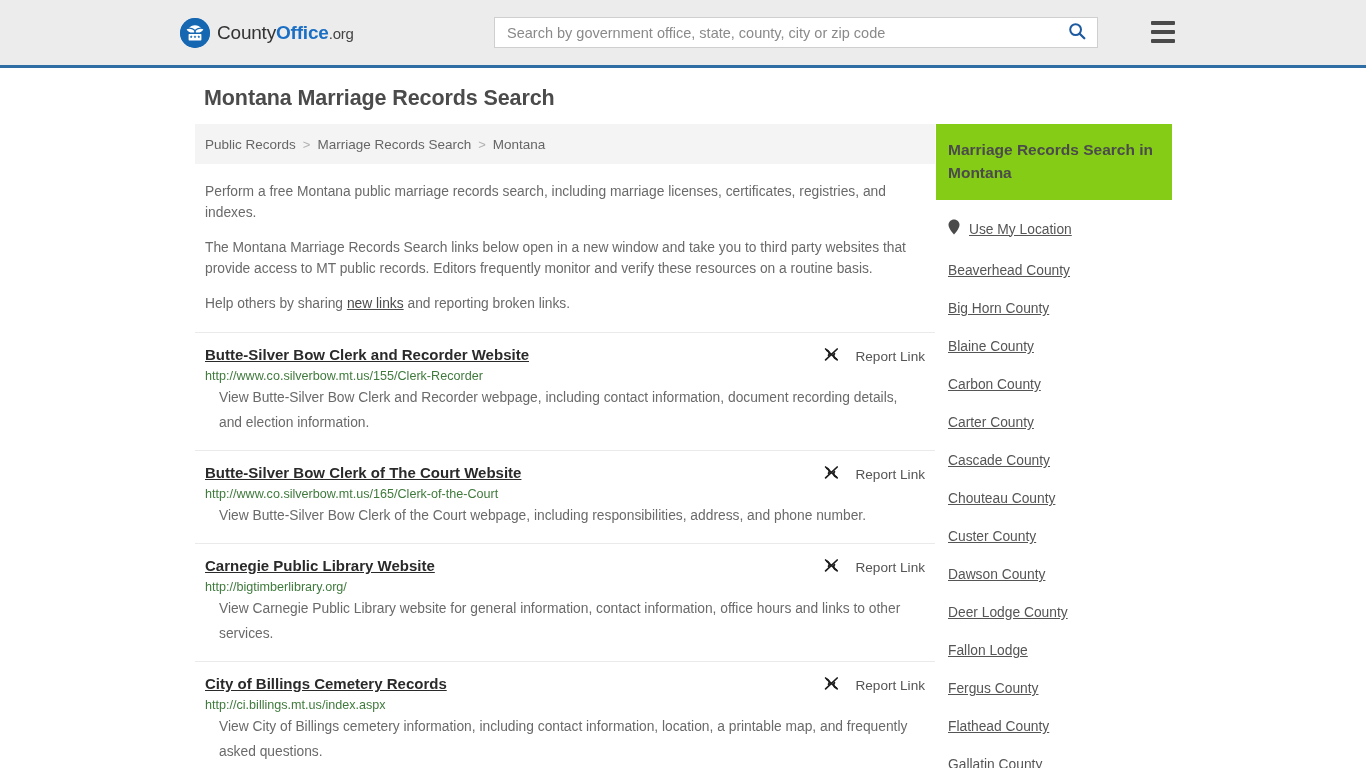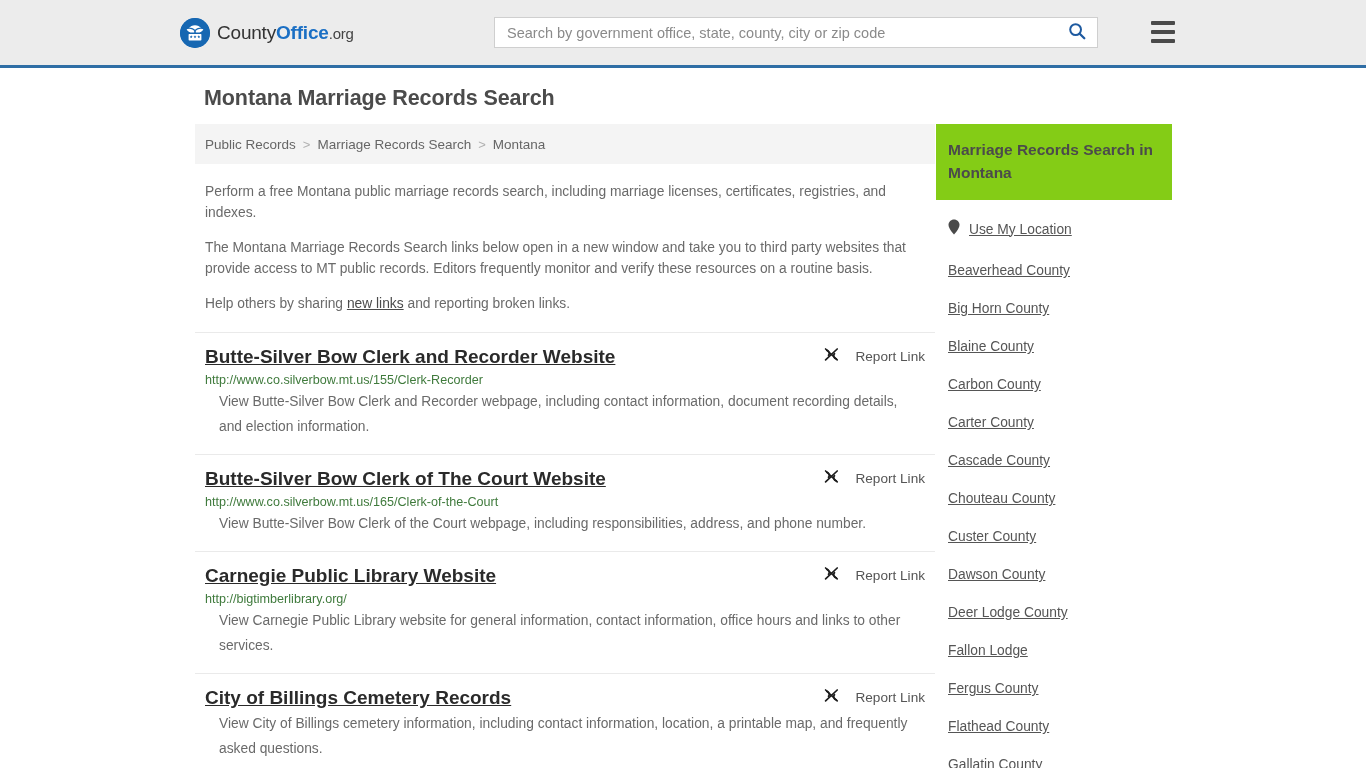--- a/index.html
+++ b/index.html
@@ -185,21 +185,21 @@
 
   
   .results { margin-top: 18px; }
   .result {
     border-top: 1px solid #eaeaea;
     padding: 13px 10px 15px 10px;
     position: relative;
   }
   .result:first-child { border-top: 1px solid #eaeaea; }
   .result-title {
-    font-size: 19px;
+    font-size: 15px;
     font-weight: bold;
     color: #2a2a2a;
     text-decoration: underline;
     display: inline-block;
     margin: 0;
     font-family: "Liberation Sans", sans-serif;
     cursor: pointer;
   }
   .result-url {
     display: block;
@@ -391,20 +391,21 @@
           <span class="broken-link-icon">
             <svg width="17" height="17" viewBox="0 0 17 17" aria-hidden="true">
               <path d="M3 3.2 C5.4 3.2 7.1 5.0 7.1 7.3 C7.1 8.6 6.6 9.6 5.7 10.5 L4.5 9.3 C5.1 8.7 5.4 8.1 5.4 7.3 C5.4 5.9 4.4 4.9 3 4.9 Z" fill="#1c1c1c"></path>
               <path d="M14 13.8 C11.6 13.8 9.9 12.0 9.9 9.7 C9.9 8.4 10.4 7.4 11.3 6.5 L12.5 7.7 C11.9 8.3 11.6 8.9 11.6 9.7 C11.6 11.1 12.6 12.1 14 12.1 Z" fill="#1c1c1c"></path>
               <line x1="2.6" y1="13.9" x2="14.2" y2="3.0" stroke="#1c1c1c" stroke-width="1.7" stroke-linecap="round"></line>
               <line x1="2.6" y1="3.0" x2="14.2" y2="13.9" stroke="#1c1c1c" stroke-width="1.7" stroke-linecap="round"></line>
             </svg>
           </span>
           <span>Report Link</span>
         </a>
+        <a class="result-url" href="#">http://ci.billings.mt.us/index.aspx</a>
         <p class="result-desc">View City of Billings cemetery information, including contact information, location, a printable map, and frequently asked questions.</p>
       </div>
 
     </div>
   </div>
 
   <aside class="side-col">
     <div class="side-header">
       <h2>Marriage Records Search in Montana</h2>
     </div>

